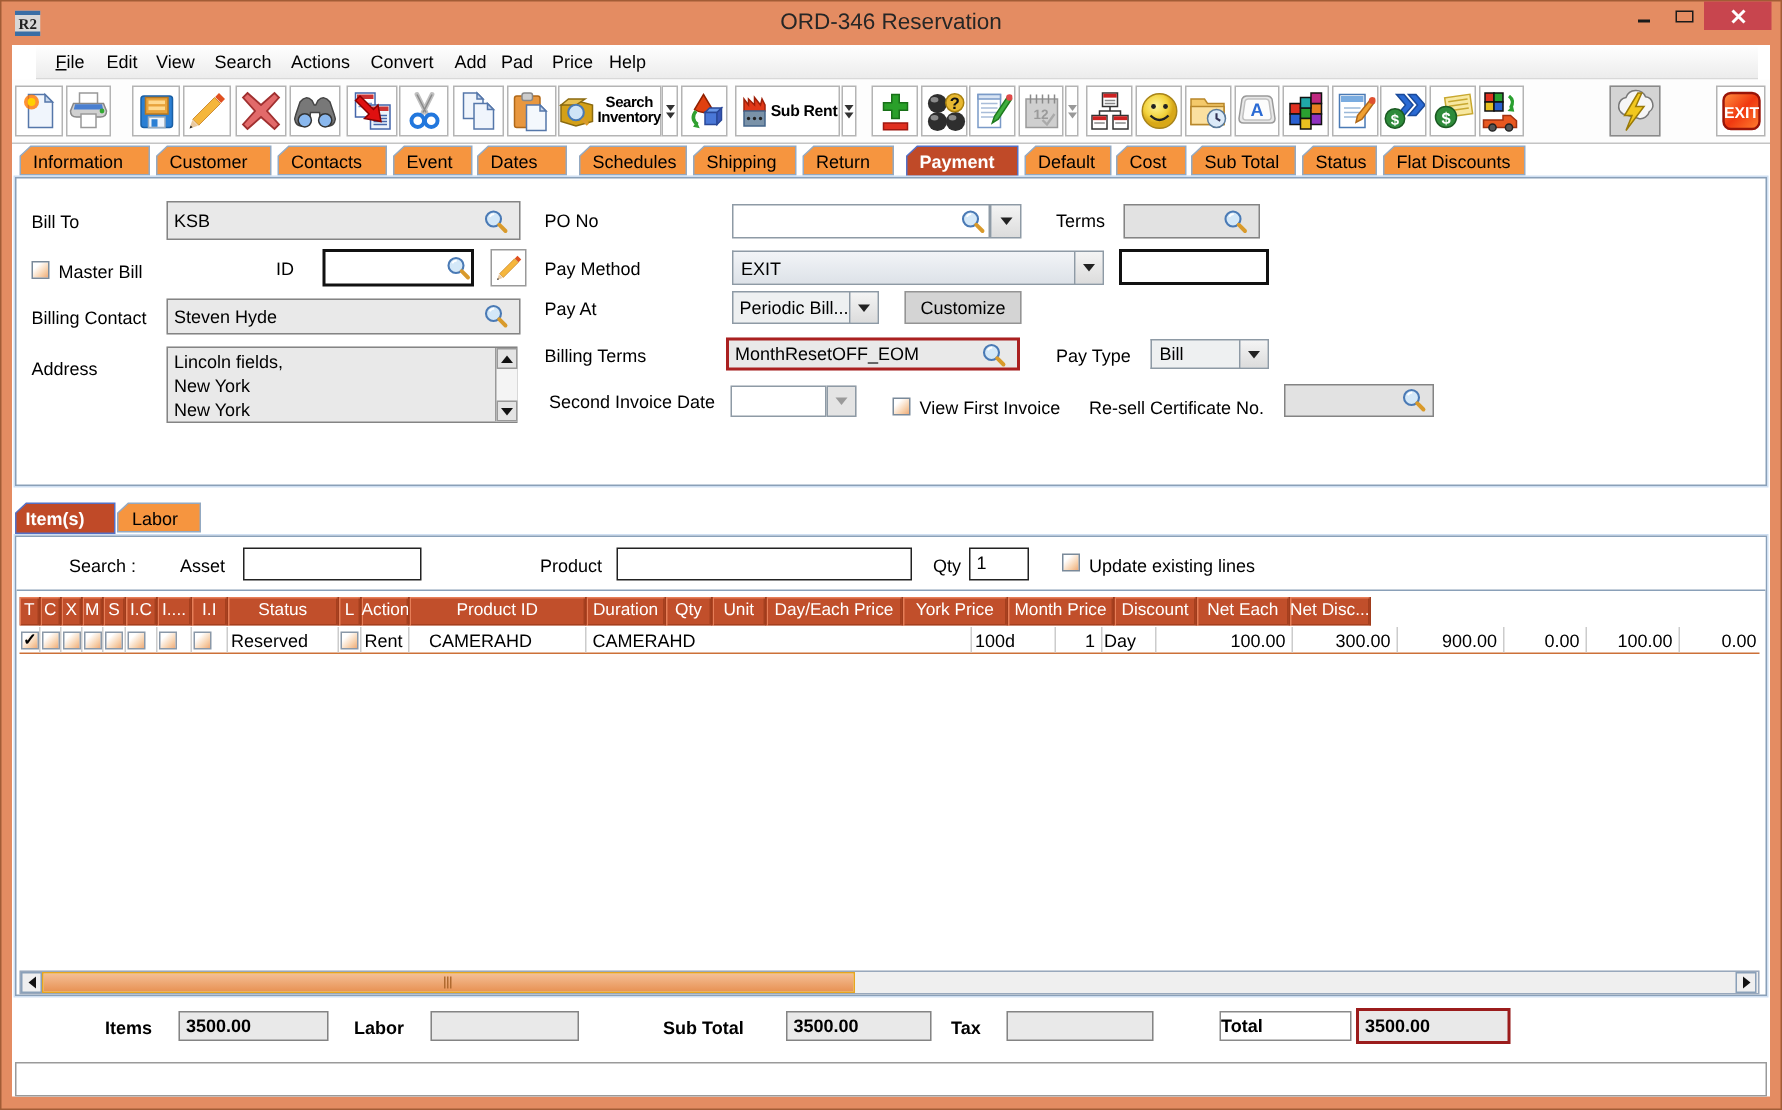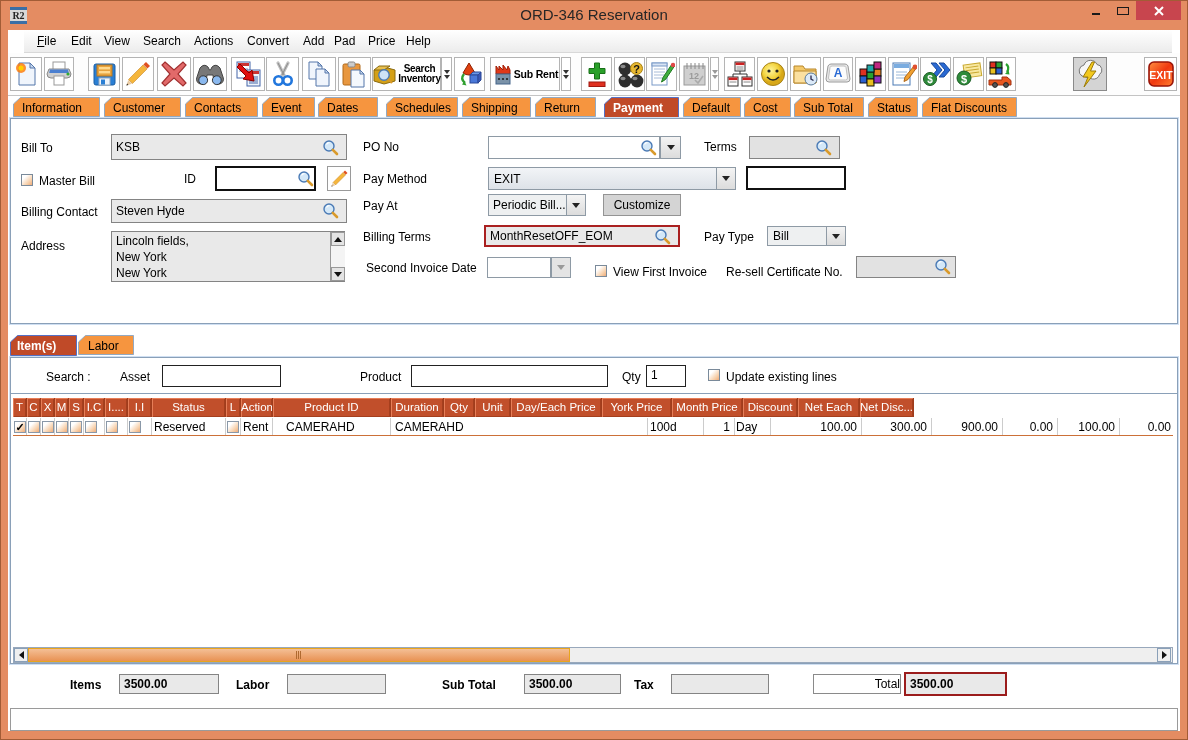--- a/index.html
+++ b/index.html
@@ -547,21 +547,21 @@
 <div class="abs" style="left:296px;top:651px;width:1px;height:8px;background:#b06a30;box-shadow:2px 0 0 #b06a30,4px 0 0 #b06a30"></div>
 
 <div class="lbl" style="left:70px;top:678px;font-weight:bold">Items</div>
 <div class="fld" style="left:119px;top:674px;width:100px;height:20px;padding:2px 4px;font-weight:bold">3500.00</div>
 <div class="lbl" style="left:236px;top:678px;font-weight:bold">Labor</div>
 <div class="fld" style="left:287px;top:674px;width:99px;height:20px"></div>
 <div class="lbl" style="left:442px;top:678px;font-weight:bold">Sub Total</div>
 <div class="fld" style="left:524px;top:674px;width:97px;height:20px;padding:2px 4px;font-weight:bold">3500.00</div>
 <div class="lbl" style="left:634px;top:678px;font-weight:bold">Tax</div>
 <div class="fld" style="left:671px;top:674px;width:98px;height:20px"></div>
-<div class="abs" style="left:813px;top:674px;width:88px;height:20px;background:#fff;border:1px solid #8a8a8a;text-align:right;font-weight:normal;padding-top:2px">Total</div>
+<div class="abs" style="left:813px;top:674px;width:88px;height:20px;background:#fff;border:1px solid #8a8a8a;text-align:left;font-weight:bold;padding-top:2px">Total</div>
 <div class="abs" style="left:904px;top:672px;width:103px;height:24px;background:#e9e9e9;border:2px solid #9b1c1c;padding:3px 4px;font-weight:bold">3500.00</div>
 
 <div class="abs" style="left:10px;top:708px;width:1168px;height:23px;background:#fff;border:1px solid #9a9a9a"></div>
 
 <svg class="mag" style="left:322px;top:139px" viewBox="0 0 17 17">
     <circle cx="7" cy="7" r="5" fill="#d4e8f8" stroke="#4a7ab5" stroke-width="1.4"></circle>
     <path d="M4.5 5.5 a3.4 3.4 0 0 1 3 -1.8" stroke="#fff" fill="none" stroke-width="1.2"></path>
     <line x1="10.8" y1="10.8" x2="15" y2="15" stroke="#d99a2b" stroke-width="2.6" stroke-linecap="round"></line>
   </svg>
 <svg class="mag" style="left:297px;top:170px" viewBox="0 0 17 17">

